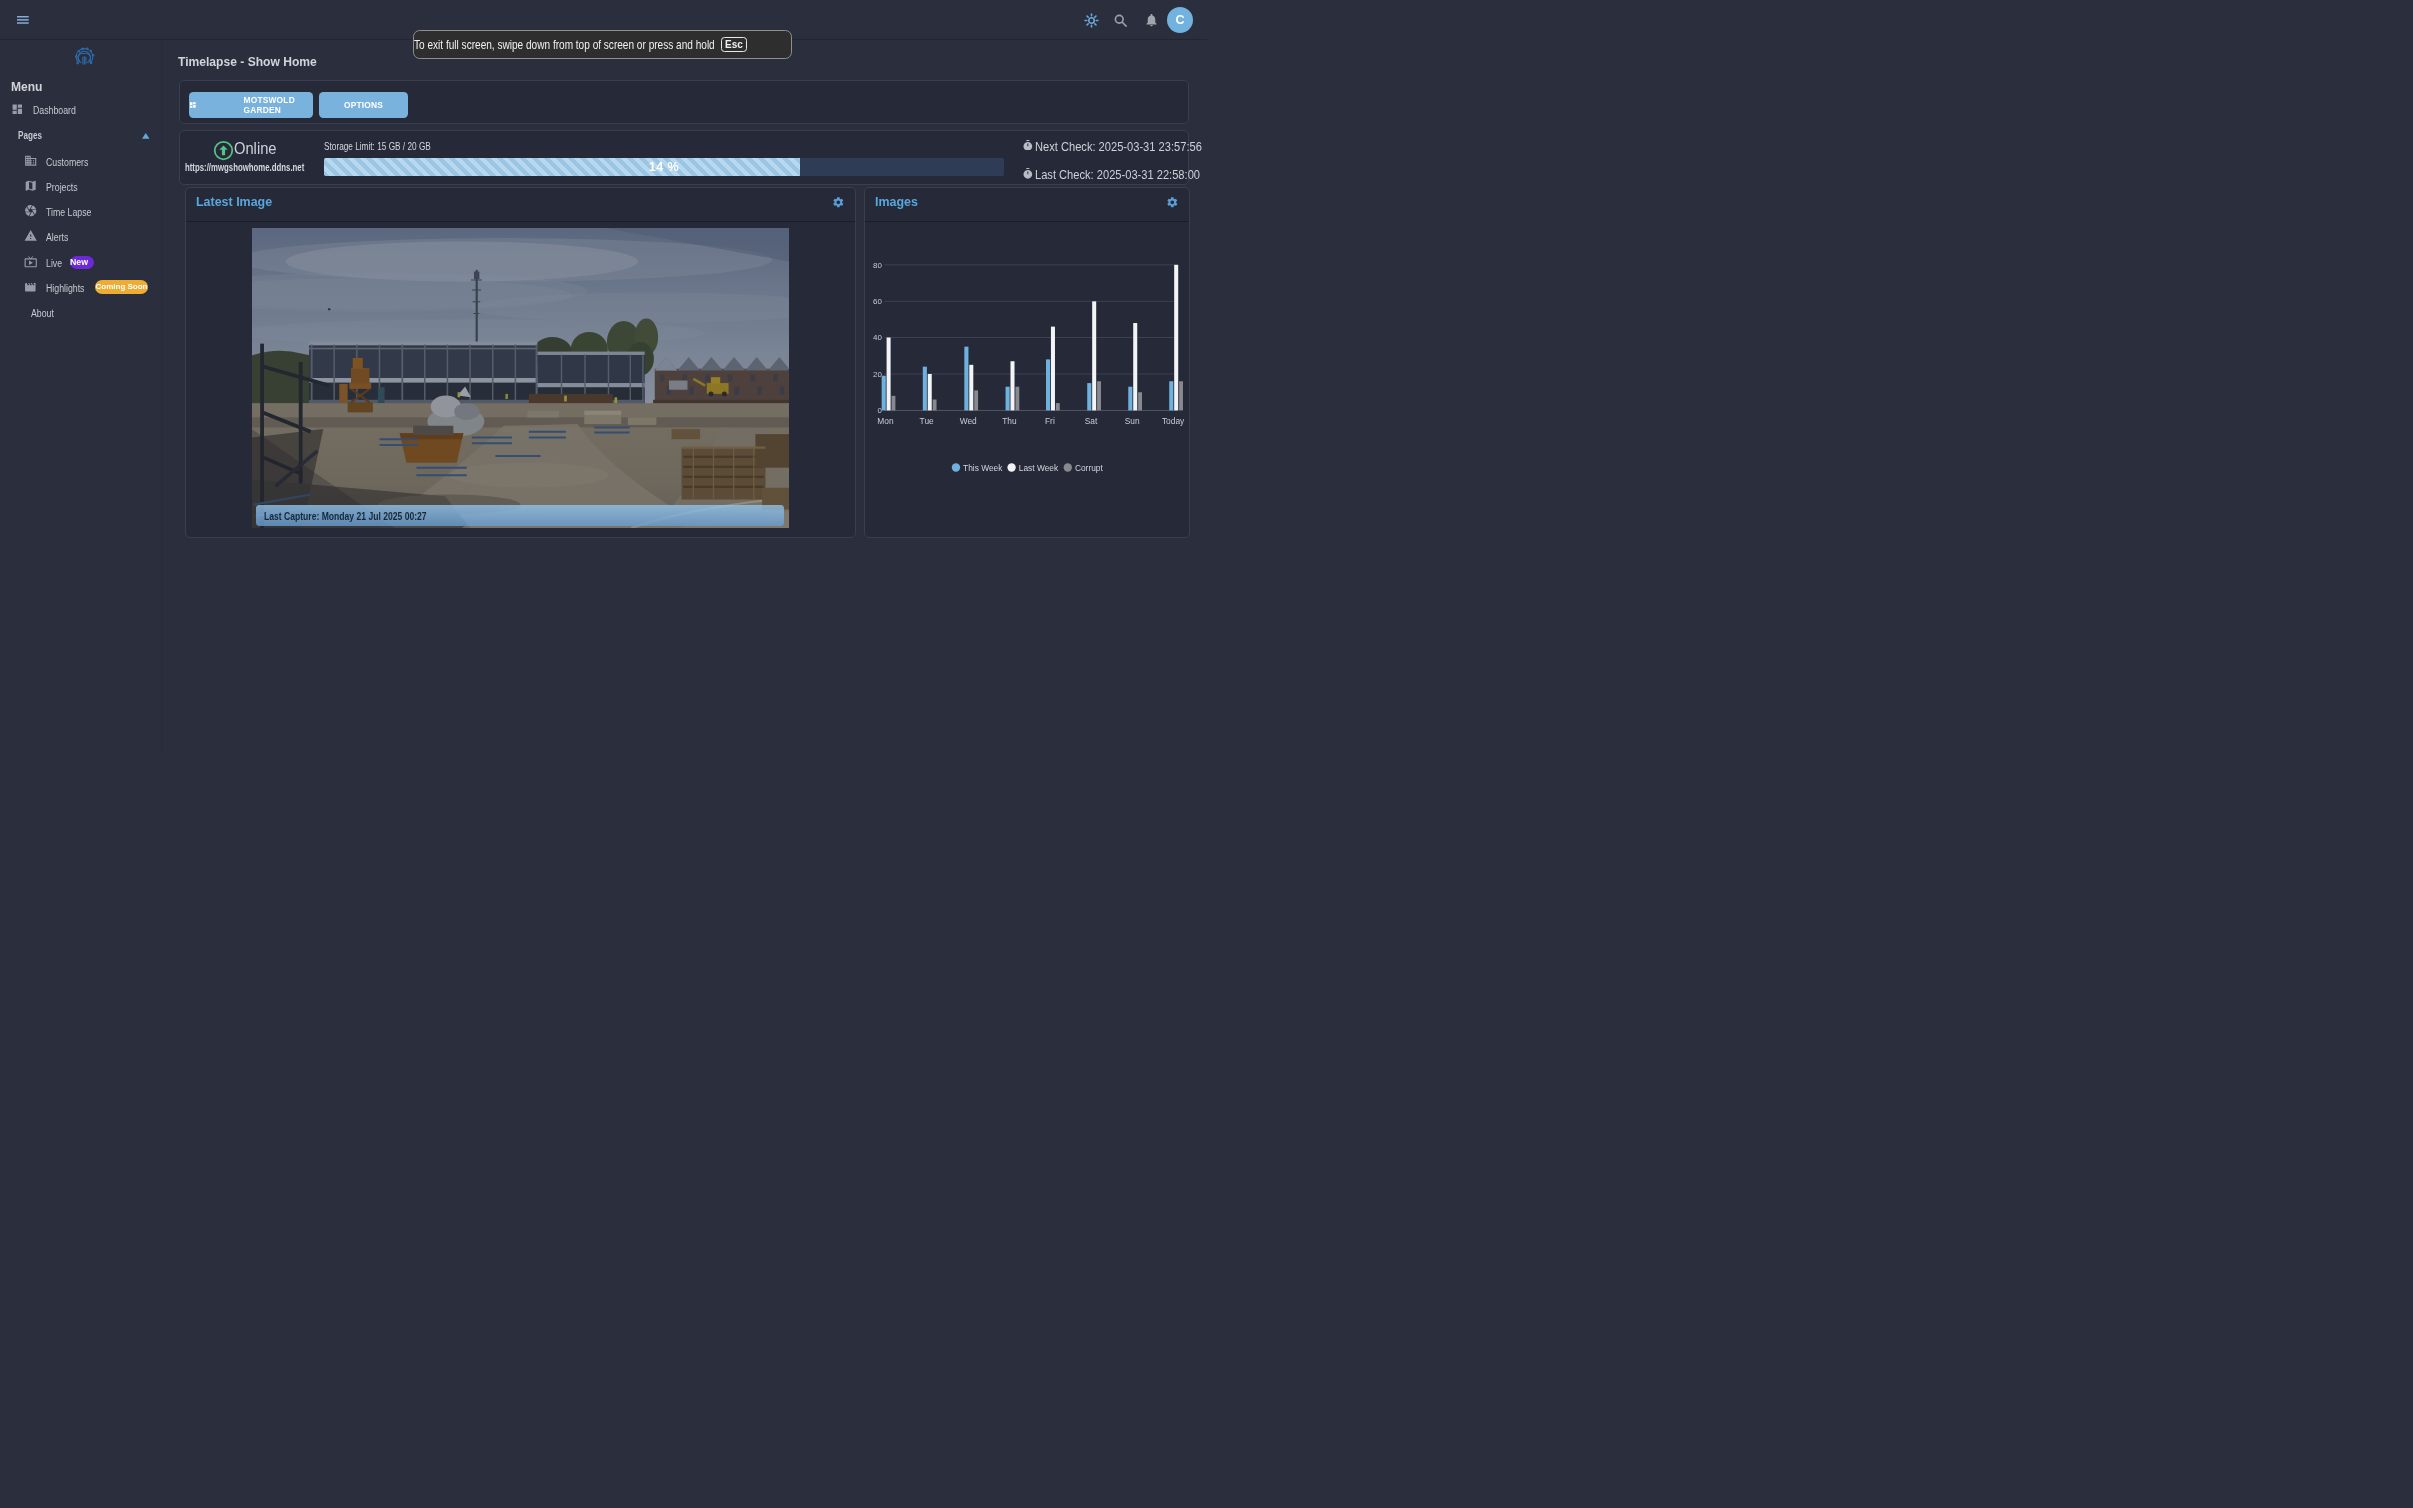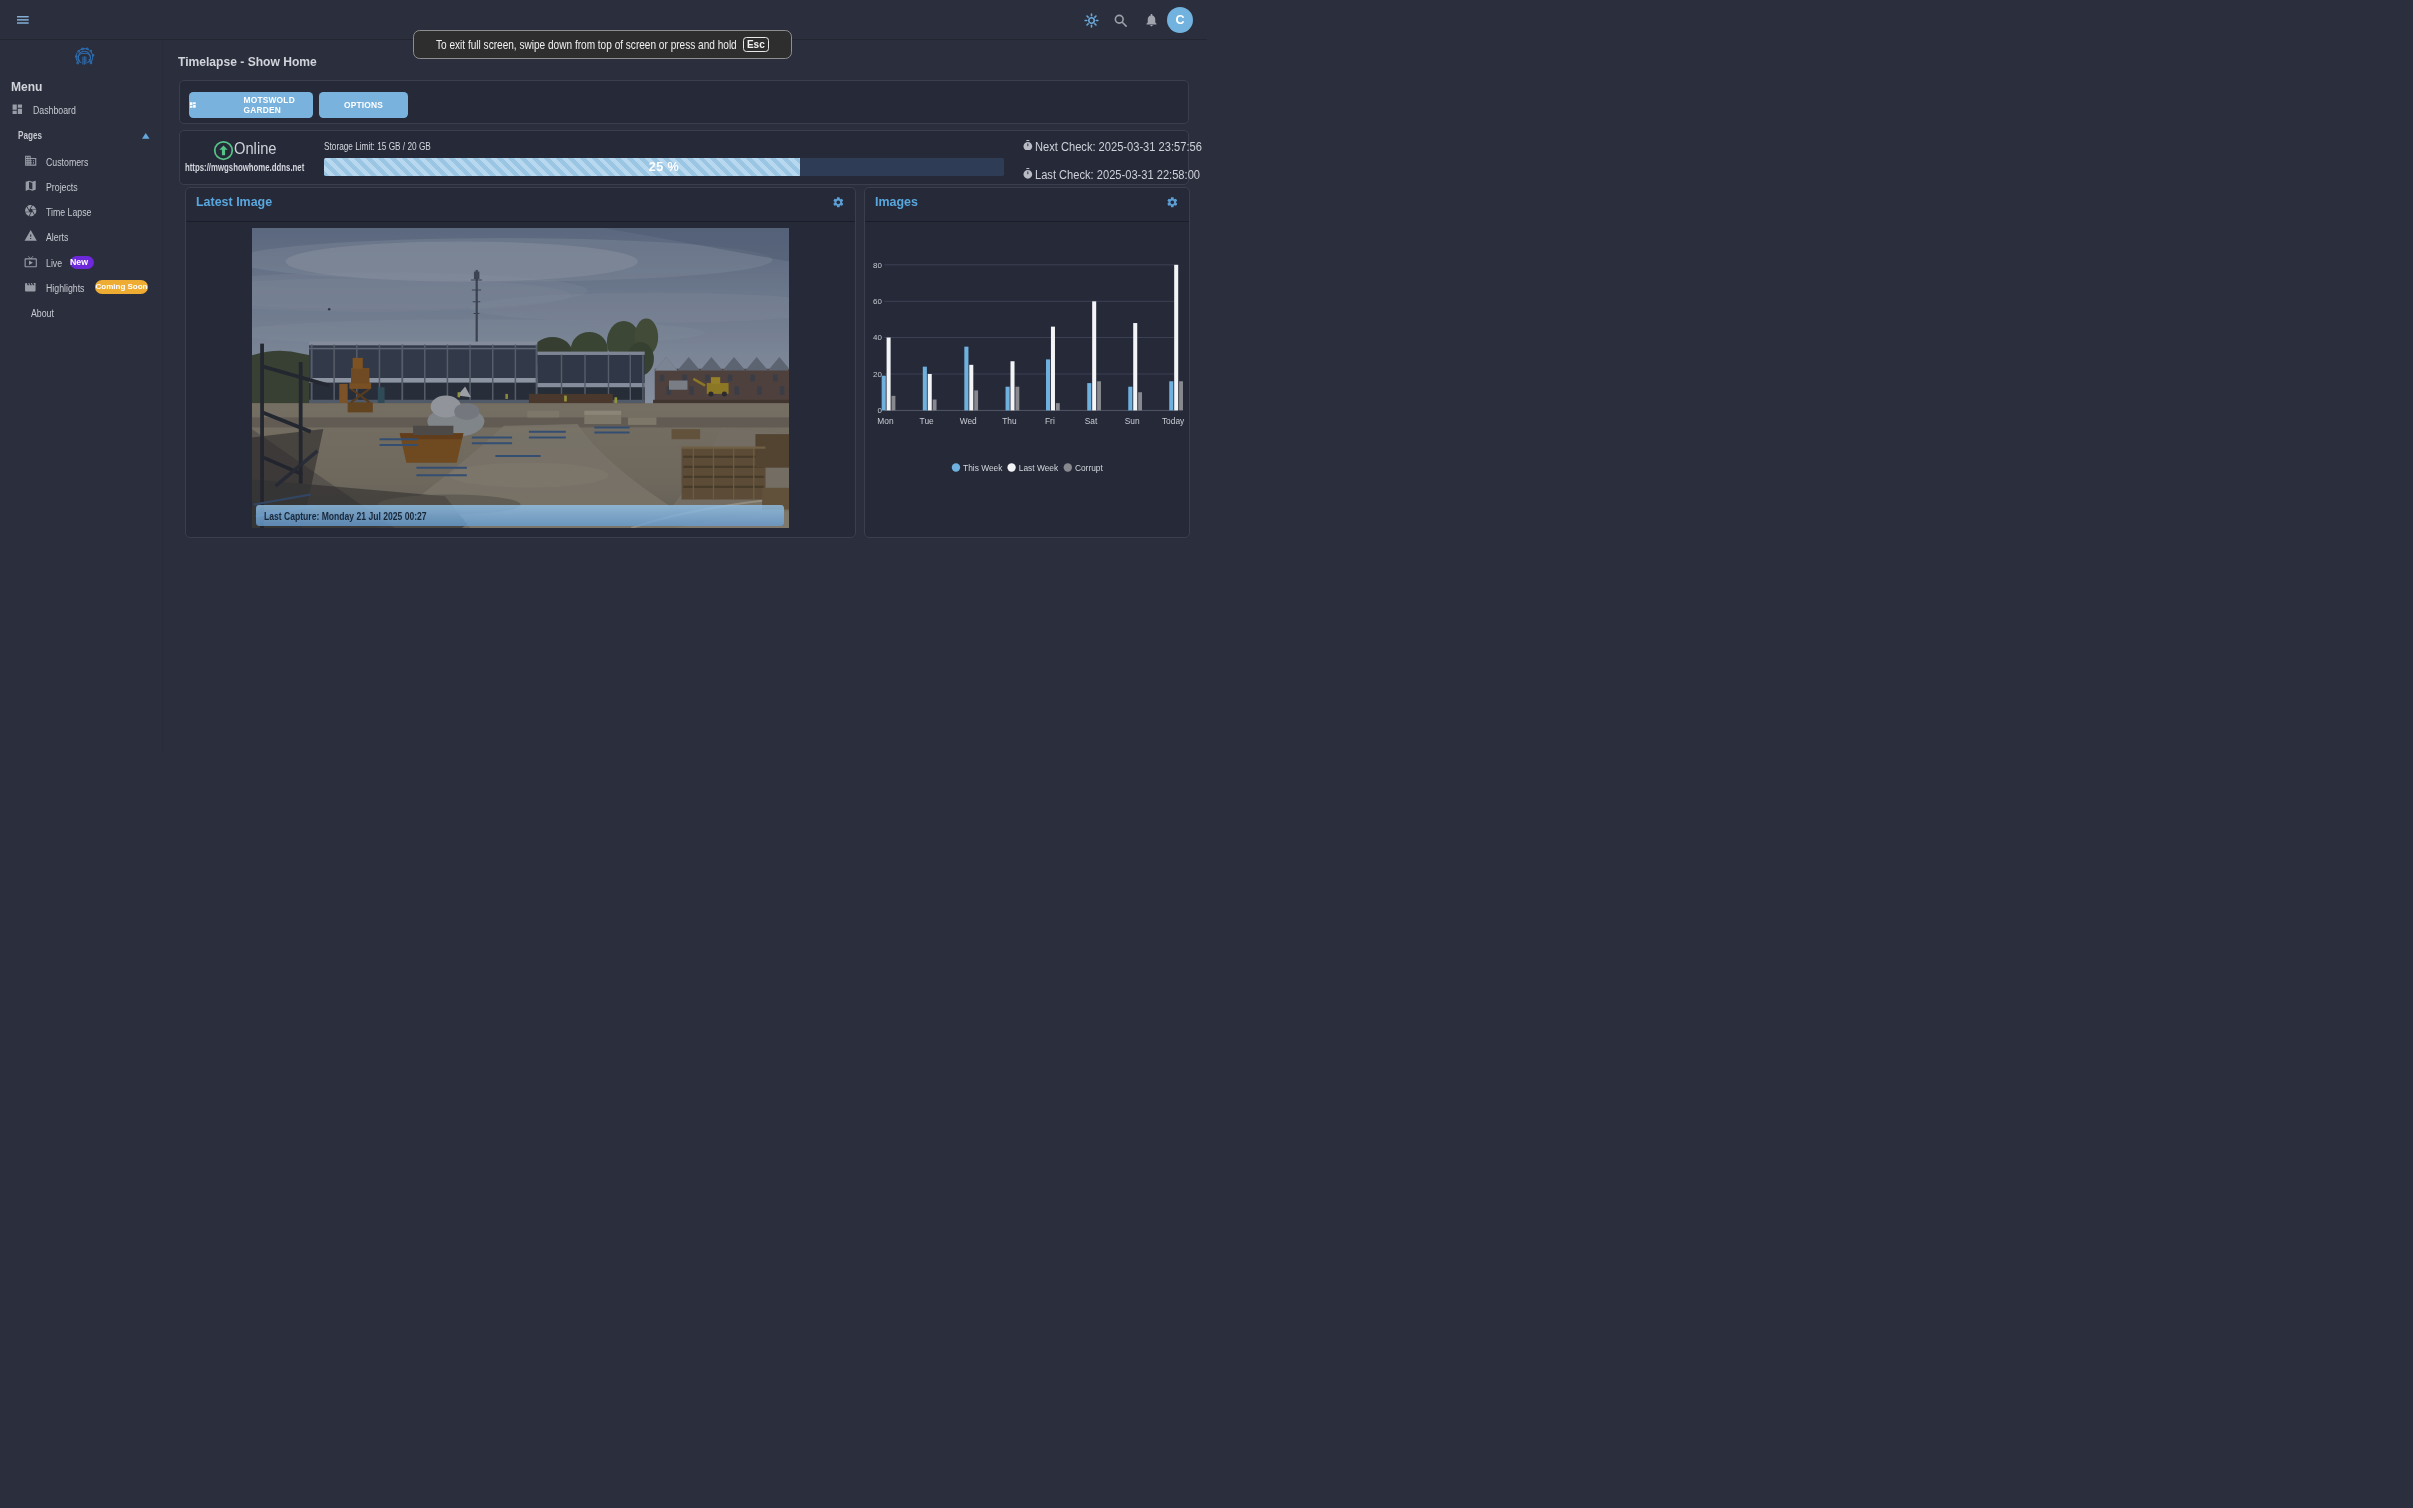--- a/index.html
+++ b/index.html
@@ -16,21 +16,21 @@
   
   #main { position:absolute; left:164px; top:40px; width:1042px; height:714px; background:#2b2e3c; }
   .card { position:absolute; background:#262938; border:0.8px solid #3a3e4d; border-radius:5px; }
   .cardhead { position:absolute; left:0; top:0; right:0; height:34px; border-bottom:0.8px solid #1b1e28; }
   .cardtitle { position:absolute; left:10px; top:9.2px; font-size:13.4px; font-weight:bold; color:#58a7de; transform:scaleX(0.93); transform-origin:0 0; }
   .btn { position:absolute; background:#79b2dd; color:#fff; font-weight:bold; border-radius:4.2px;
     font-size:11.7px; letter-spacing:0.3px; display:flex; align-items:center; justify-content:center; }
   
   #fsnote { position:absolute; left:413px; top:30px; width:379px; height:29px; background:#2e2e2e;
     border:1.7px solid #8e8e8e; border-radius:6.7px; color:#f1f1f1; font-size:12.6px;
-    display:flex; align-items:center; justify-content:center; z-index:50; }
+    display:flex; align-items:center; z-index:50; }
   #fsnote .esc { display:inline-block; border:1.7px solid #e8e8e8; border-radius:3.4px; font-weight:bold;
     padding:0.8px 3.4px; margin-left:6.7px; font-size:10px; }
 </style>
 </head>
 <body>
 <div id="main"></div>
 
 <div class="abs" style="left:178px;top:54px;font-size:13px;font-weight:bold;color:#d2d4db;transform:scaleX(0.93);transform-origin:0 0;white-space:nowrap;">Timelapse - Show Home</div>
 
 <div class="card" style="left:179px;top:80px;width:1010px;height:44px;">
@@ -58,21 +58,21 @@
         <circle cx="12" cy="12" r="10"></circle>
       </g>
     <path fill="#55c286" d="M12 6.4l4.8 4.8h-3v6.2h-3.6v-6.2h-3z"></path>
   </svg>
   <div class="abs cx" style="left:54px;top:8.3px;font-size:17px;color:#ced1d9;transform:scaleX(0.865);transform-origin:0 0;">Online</div>
   <div class="abs cx" style="left:5px;top:30px;font-size:11px;font-weight:bold;color:#d4d7de;transform:scaleX(0.71);transform-origin:0 0;">https://mwgshowhome.ddns.net</div>
 
   <div class="abs cx" style="left:144px;top:8.7px;font-size:11px;color:#d4d7de;transform:scaleX(0.75);transform-origin:0 0;">Storage Limit: 15 GB / 20 GB</div>
   <div class="abs" style="left:144px;top:27px;width:680px;height:18px;background:#2e3c55;border-radius:1.7px;overflow:hidden;">
     <div class="abs" style="left:0;top:0;width:476px;height:18px;background:repeating-linear-gradient(45deg,#9ac5e3 0px,#9ac5e3 4.2px,#b7d8ee 4.2px,#b7d8ee 8.4px);"></div>
-    <div class="abs" style="left:0;width:680px;text-align:center;top:1.7px;font-size:12.6px;font-weight:bold;color:#fff;letter-spacing:0.4px;">25 %</div>
+    <div class="abs" style="left:0;width:680px;text-align:center;top:1.7px;font-size:12.6px;font-weight:bold;color:#fff;letter-spacing:0.4px;">14 %</div>
   </div>
 
   <div class="abs" style="left:842px;top:6.3px;width:163px;">
     <svg class="abs" style="left:0px;top:1.3px" width="11.7" height="11.7" viewBox="0 0 24 24">
         <path fill="#b9bcc4" d="M15 1H9v2h6V1zm-3 4c-4.97 0-9 4.03-9 9s4.03 9 9 9 9-4.03 9-9-4.03-9-9-9zm1 9h-2V8h2v6z" transform="translate(0,1)"></path>
       </svg>
     <div class="abs cx" style="left:12.6px;top:1.3px;font-size:13px;color:#ced1d9;white-space:nowrap;transform:scaleX(0.855);transform-origin:0 0;">Next Check: 2025-03-31 23:57:56</div>
   </div>
   <div class="abs" style="left:842px;top:35px;width:163px;">
     <svg class="abs" style="left:0px;top:1.3px" width="11.7" height="11.7" viewBox="0 0 24 24">

